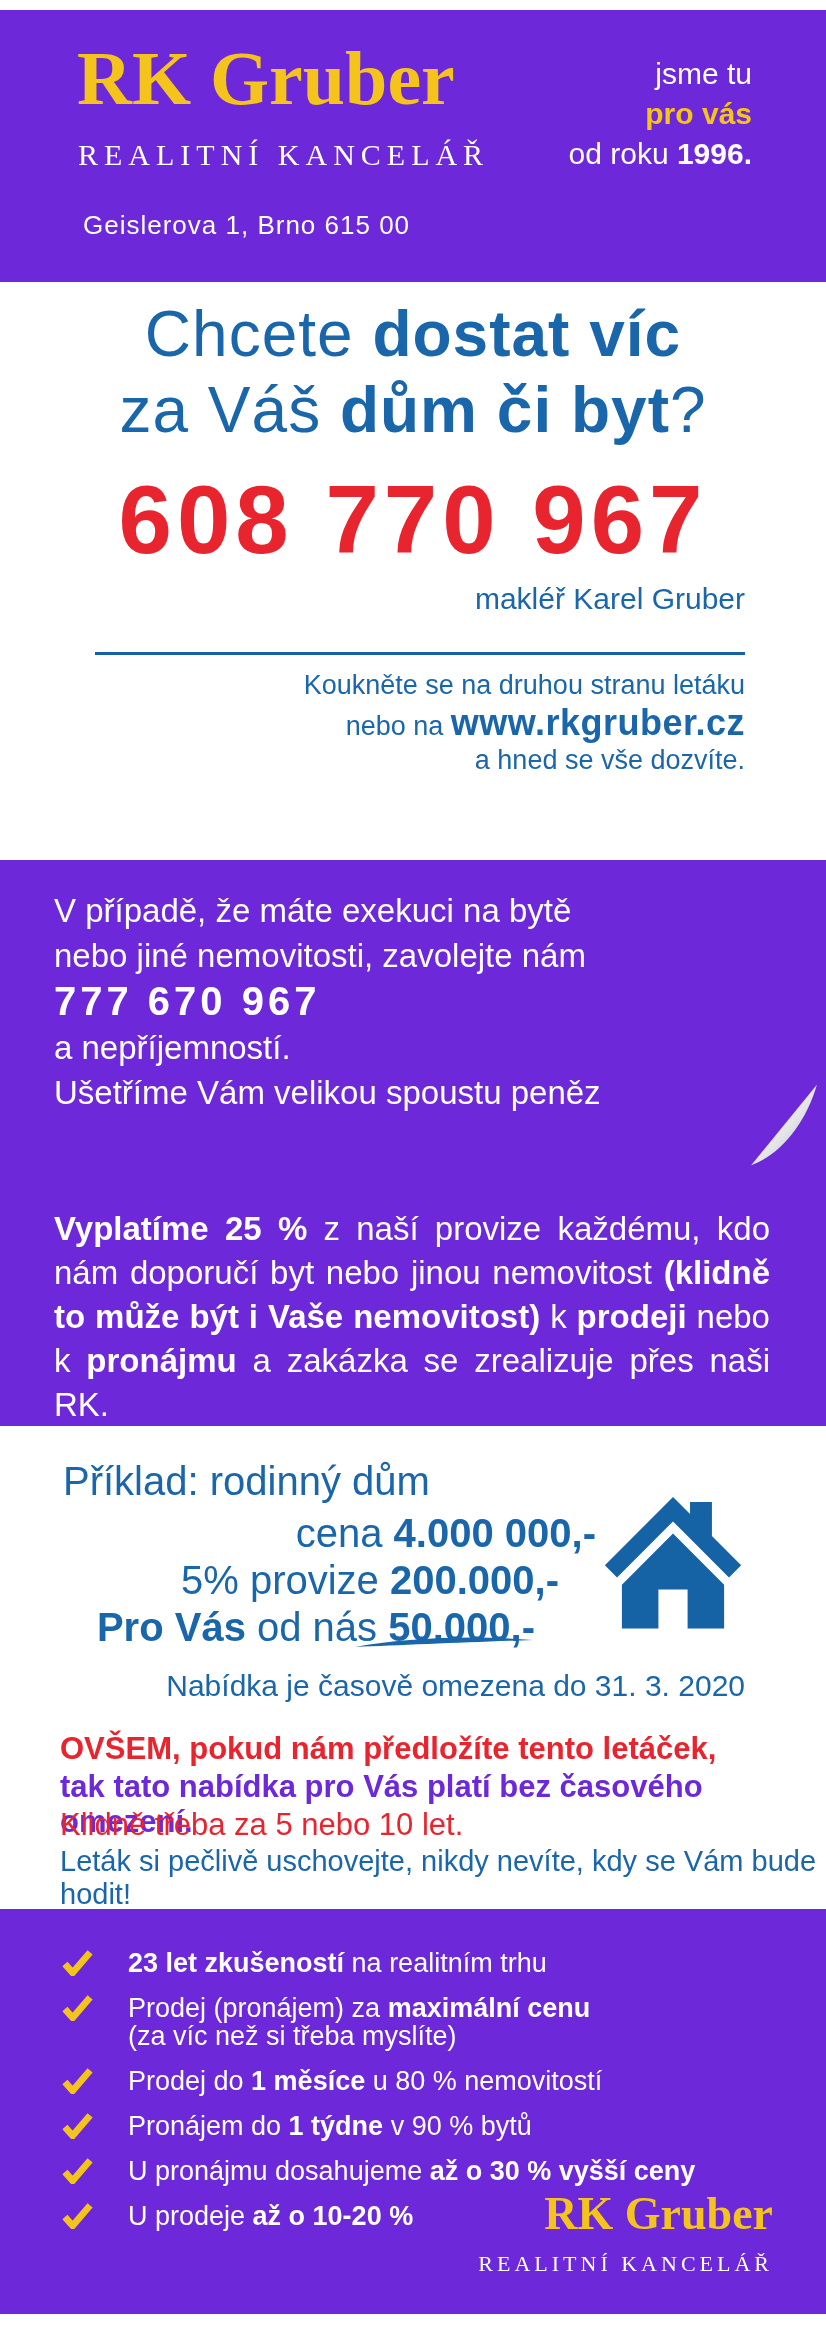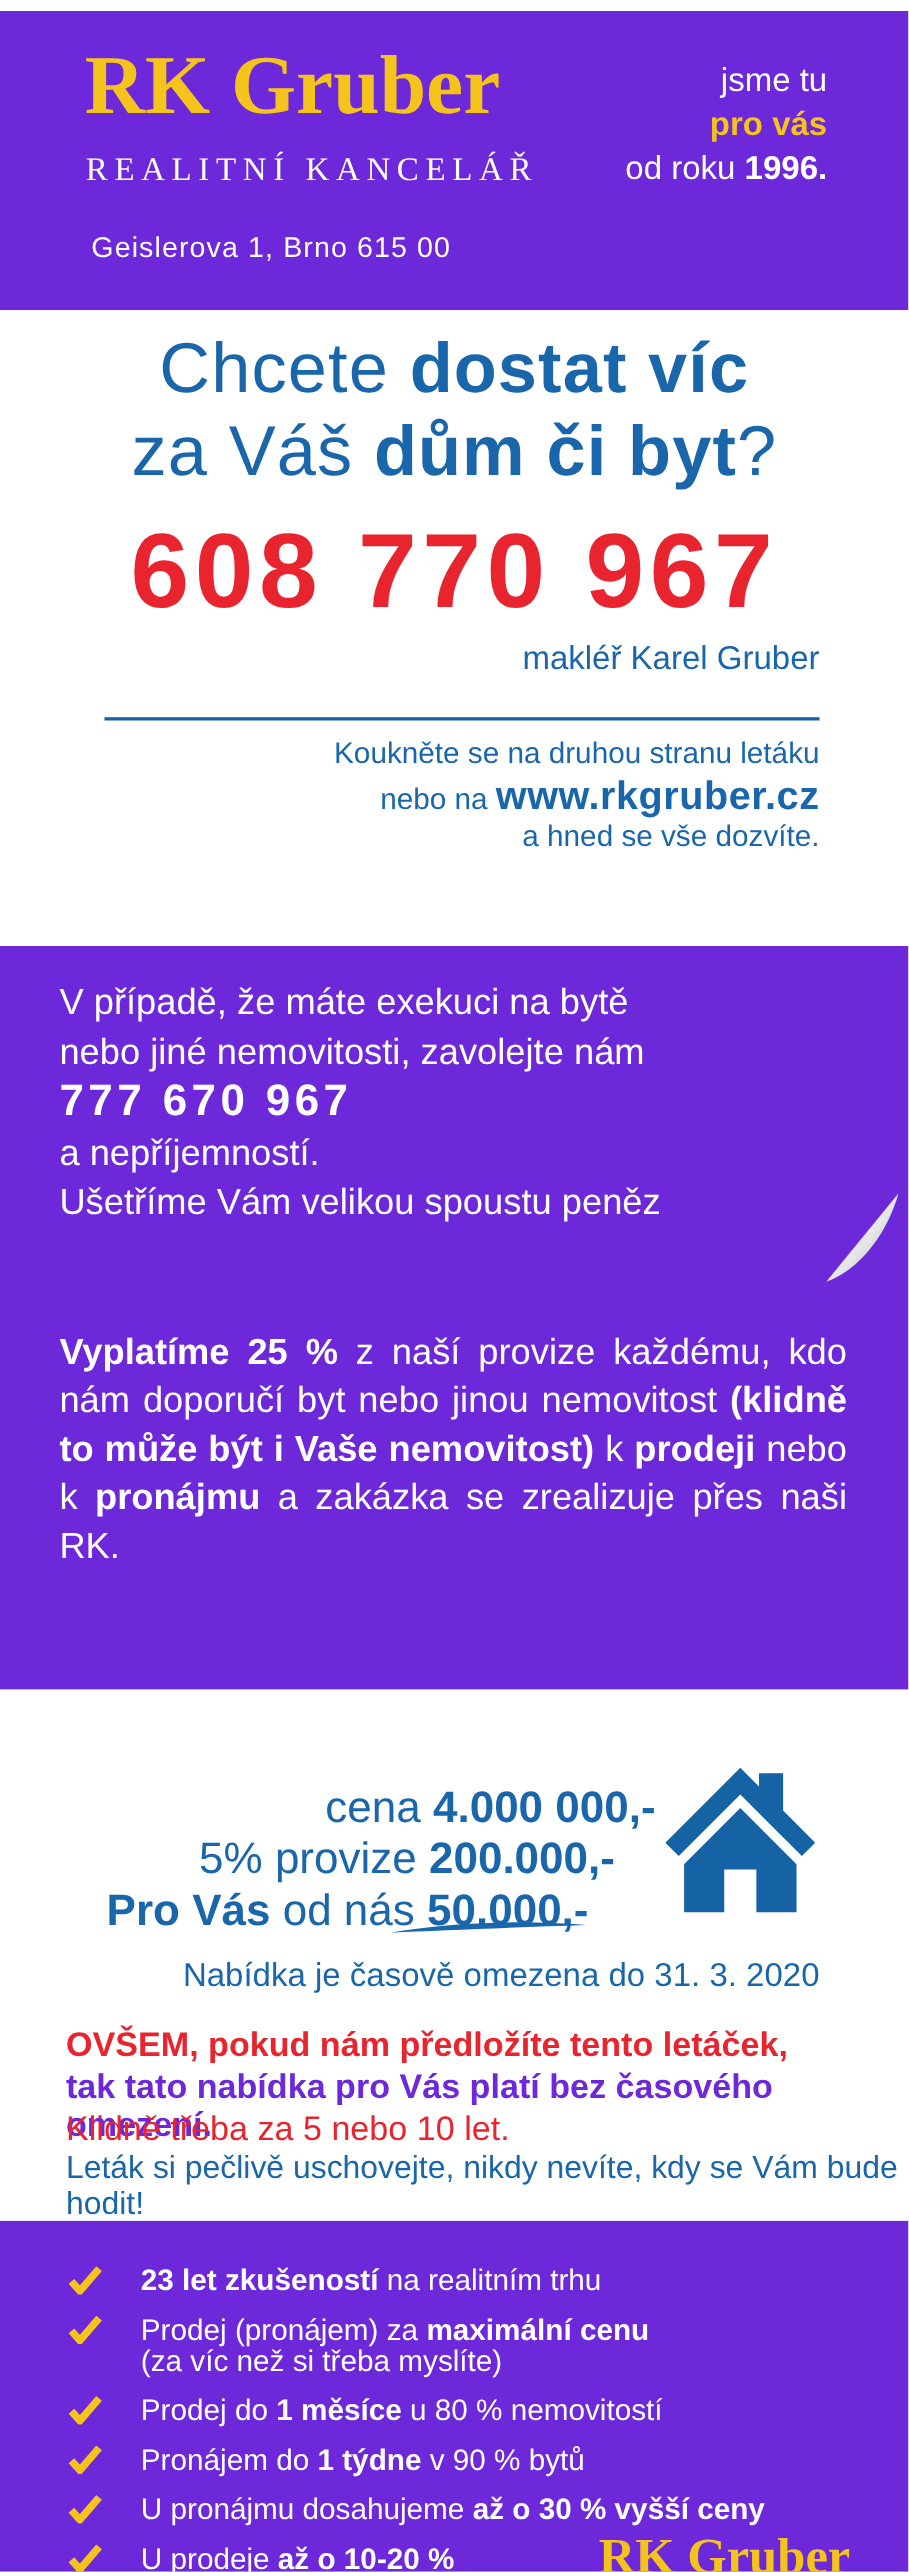--- a/index.html
+++ b/index.html
@@ -49,21 +49,21 @@
   .divider{position:absolute;left:95px;right:81px;top:370px;height:3px;background:#1660a5;}
   .note1{position:absolute;right:81px;top:388px;font-size:27px;line-height:31px;}
   .note2{position:absolute;right:81px;top:420px;font-size:27px;line-height:42px;white-space:nowrap;}
   .note2 .url{font-size:36px;font-weight:700;letter-spacing:0.5px;}
   .note3{position:absolute;right:81px;top:463px;font-size:27px;line-height:31px;}
   .keep{position:absolute;left:0;right:0;top:518px;text-align:center;white-space:nowrap;}
   .keep .big{font-size:31px;font-weight:700;}
   .keep .small{font-size:20px;}
 
   
-  #sec-exekuce{height:676px;}
+  #sec-exekuce{height:566px;}
   .p1{position:absolute;left:54px;top:28px;font-size:33px;line-height:45px;}
   .p1 .phone-mid{font-size:40px;line-height:47px;font-weight:700;letter-spacing:4px;}
   .p2{
     position:absolute;left:54px;right:56px;top:347px;
     font-size:33px;line-height:44px;text-align:justify;text-align-last:left;
   }
   .curl{position:absolute;right:5px;top:223px;width:74px;height:84px;}
 
   
   #sec-example{height:483px;background:#ffffff;color:#1a66ab;}
@@ -144,20 +144,21 @@
           <stop offset="1" stop-color="#aeb2b6"></stop>
         </linearGradient>
       </defs>
       <path d="M76 2 L4 90 C 36 79 64 44 76 2 Z" fill="url(#curlgrad)"></path>
     </svg>
 
     <div class="p2"><span class="b">Vyplatíme 25 %</span><span> z naší provize každému, kdo nám doporučí byt nebo jinou nemovitost </span><span class="b">(klidně to může být i Vaše nemovitost)</span><span> k </span><span class="b">prodeji</span><span> nebo k </span><span class="b">pronájmu</span><span> a zakázka se zrealizuje přes naši RK.</span></div>
   </section>
 
   <section id="sec-example">
+    <div class="ex-title">Příklad: rodinný dům</div>
 
     <div class="price-rows">
       <div class="price-row r1"><span>cena </span><span class="b">4.000 000,-</span></div>
       <div class="price-row r2"><span>5% provize </span><span class="b">200.000,-</span></div>
       <div class="price-row r3"><span class="b">Pro Vás</span><span> od nás </span><span class="b">50.000,-</span></div>
     </div>
 
     <svg class="swoosh" viewBox="0 0 182 14" aria-hidden="true">
       <path d="M2 12 C 50 3 120 0 180 5 C 120 7 50 10 2 12 Z" fill="#1a66ab"></path>
     </svg>

